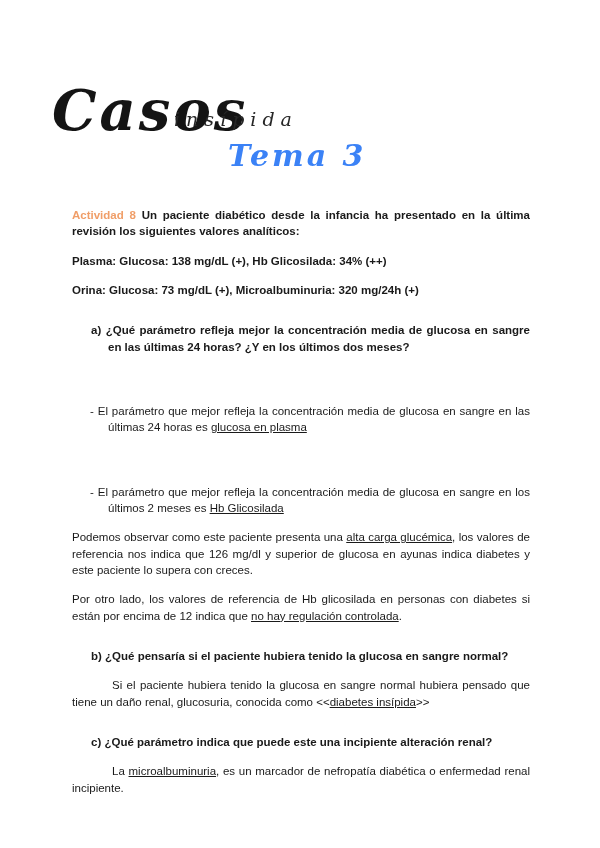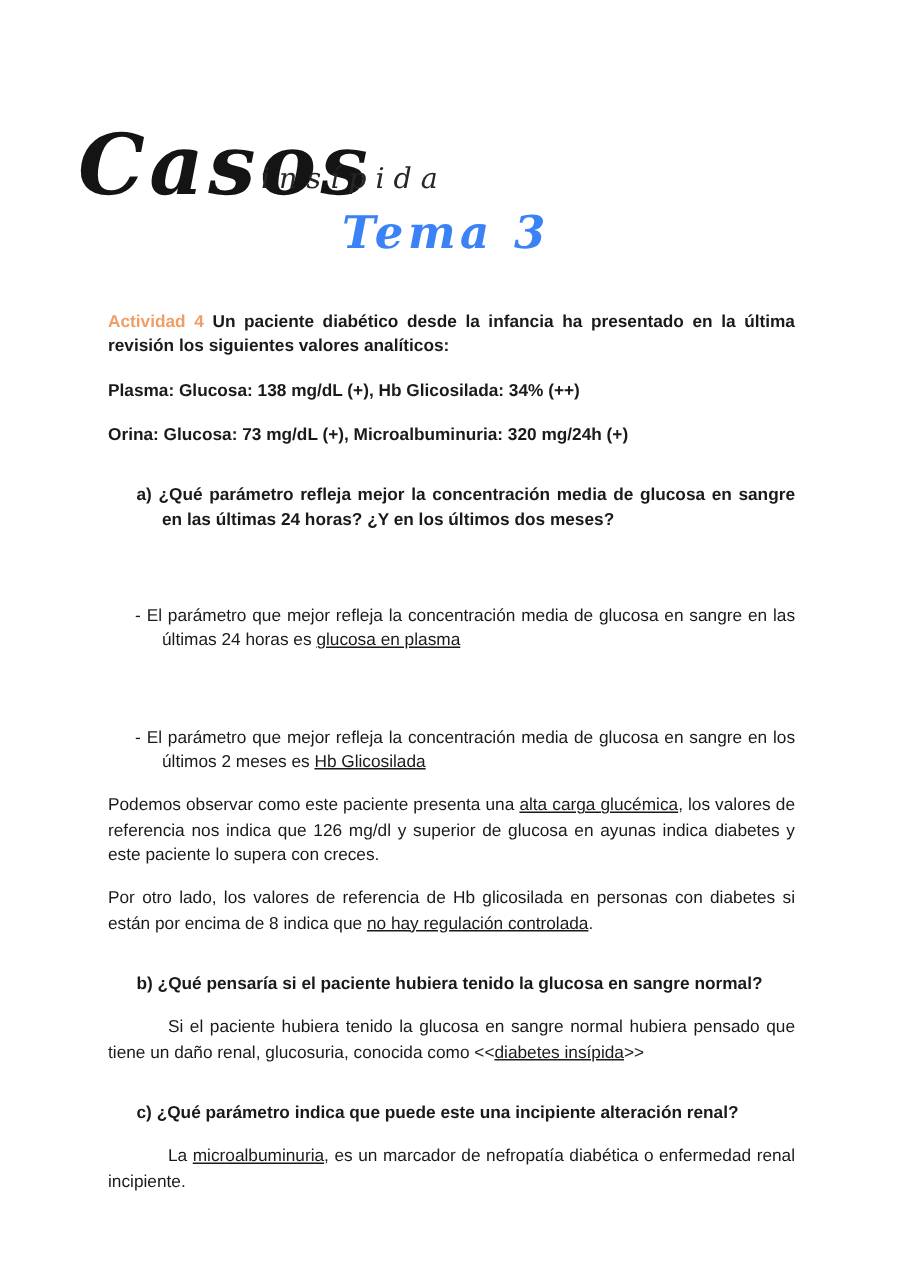--- a/index.html
+++ b/index.html
@@ -58,35 +58,35 @@
 <div class="page">
 
   <div class="title-block">
     <div class="t-casos">Casos</div>
     <div class="t-practicos">insípida</div>
     <div class="t-tema" id="tema-line" style="color: #3b82f6; margin-left: 46px;">Tema 3</div>
   </div>
 
   <div class="content">
 
-    <p class="b"><span class="activity" id="activity-label" style="color: rgb(240, 158, 104);">Actividad 4</span> <span>Un paciente diabético desde la infancia ha presentado en la última revisión los siguientes valores analíticos:</span></p>
+    <p class="b"><span class="activity" id="activity-label" style="color: rgb(240, 158, 104);">Actividad 8</span> <span>Un paciente diabético desde la infancia ha presentado en la última revisión los siguientes valores analíticos:</span></p>
 
     <p class="b vals">Plasma: Glucosa: 138 mg/dL (+), Hb Glicosilada: 34% (++)</p>
 
     <p class="b vals">Orina: Glucosa: 73 mg/dL (+), Microalbuminuria: 320 mg/24h (+)</p>
 
     <p class="qa"><span>a)</span> <span>¿Qué parámetro refleja mejor la concentración media de glucosa en sangre en las últimas 24 horas? ¿Y en los últimos dos meses?</span></p>
 
     <p class="bullet"><span>-</span> <span>El parámetro que mejor refleja la concentración media de glucosa en sangre en las últimas 24 horas es </span><span class="u">glucosa en plasma</span></p>
 
     <p class="bullet"><span>-</span> <span>El parámetro que mejor refleja la concentración media de glucosa en sangre en los últimos 2 meses es </span><span class="u">Hb Glicosilada</span></p>
 
     <p><span>Podemos observar como este paciente presenta una </span><span class="u">alta carga glucémica</span><span>, los valores de referencia nos indica que 126 mg/dl y superior de glucosa en ayunas indica diabetes y este paciente lo supera con creces.</span></p>
 
-    <p><span>Por otro lado, los valores de referencia de Hb glicosilada en personas con diabetes si están por encima de 8 indica que </span><span class="u">no hay regulación controlada</span><span>.</span></p>
+    <p><span>Por otro lado, los valores de referencia de Hb glicosilada en personas con diabetes si están por encima de 12 indica que </span><span class="u">no hay regulación controlada</span><span>.</span></p>
 
     <p class="qa"><span>b)</span> <span>¿Qué pensaría si el paciente hubiera tenido la glucosa en sangre normal?</span></p>
 
     <p class="indent"><span>Si el paciente hubiera tenido la glucosa en sangre normal hubiera pensado que tiene un daño renal, glucosuria, conocida como &lt;&lt;</span><span class="u">diabetes insípida</span><span>&gt;&gt;</span></p>
 
     <p class="qa"><span>c)</span> <span>¿Qué parámetro indica que puede este una incipiente alteración renal?</span></p>
 
     <p class="indent"><span>La </span><span class="u">microalbuminuria</span><span>, es un marcador de nefropatía diabética o enfermedad renal incipiente.</span></p>
 
   </div>

